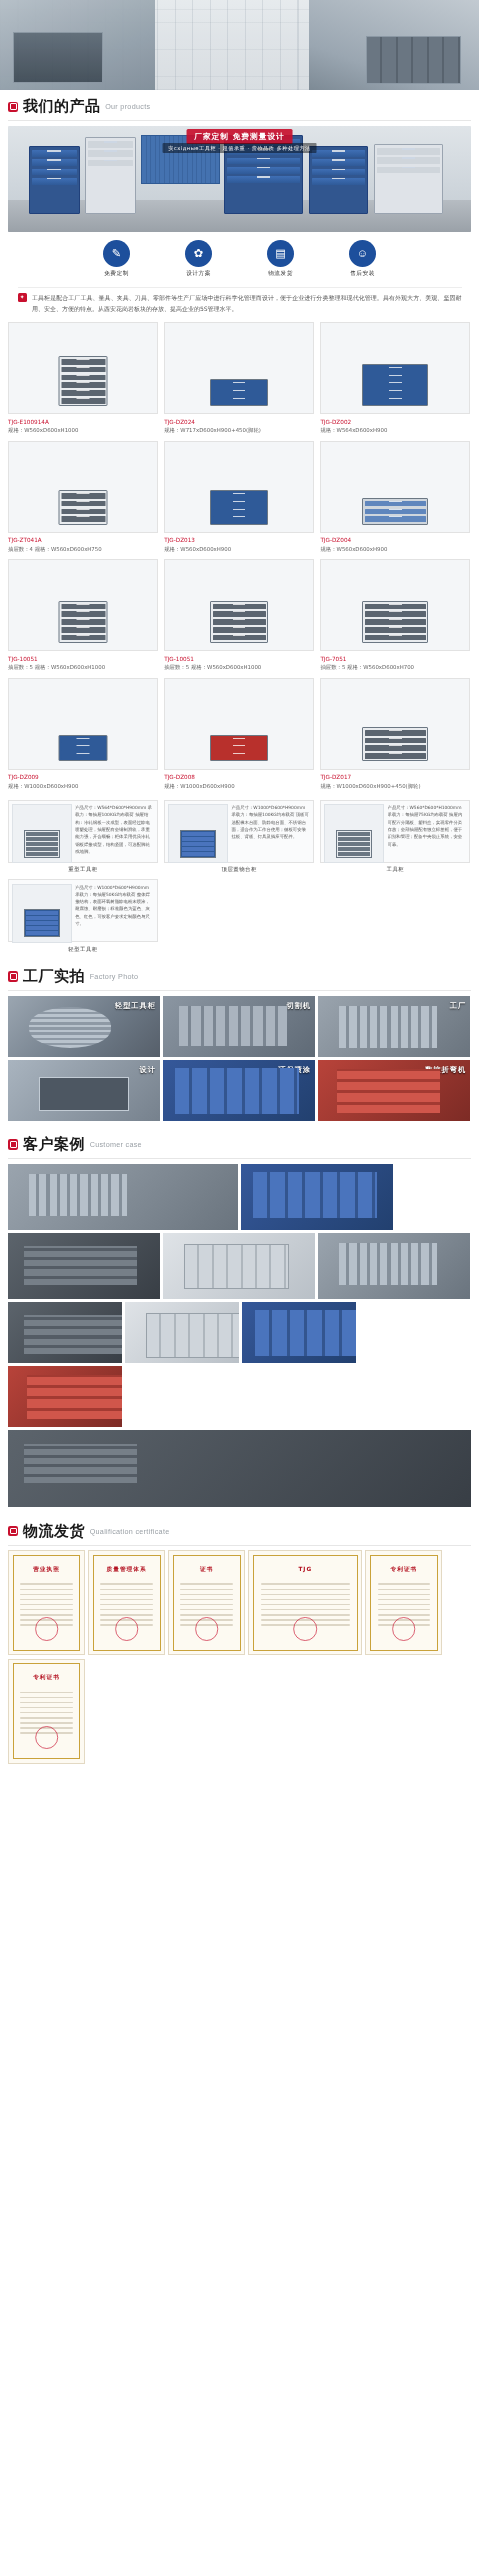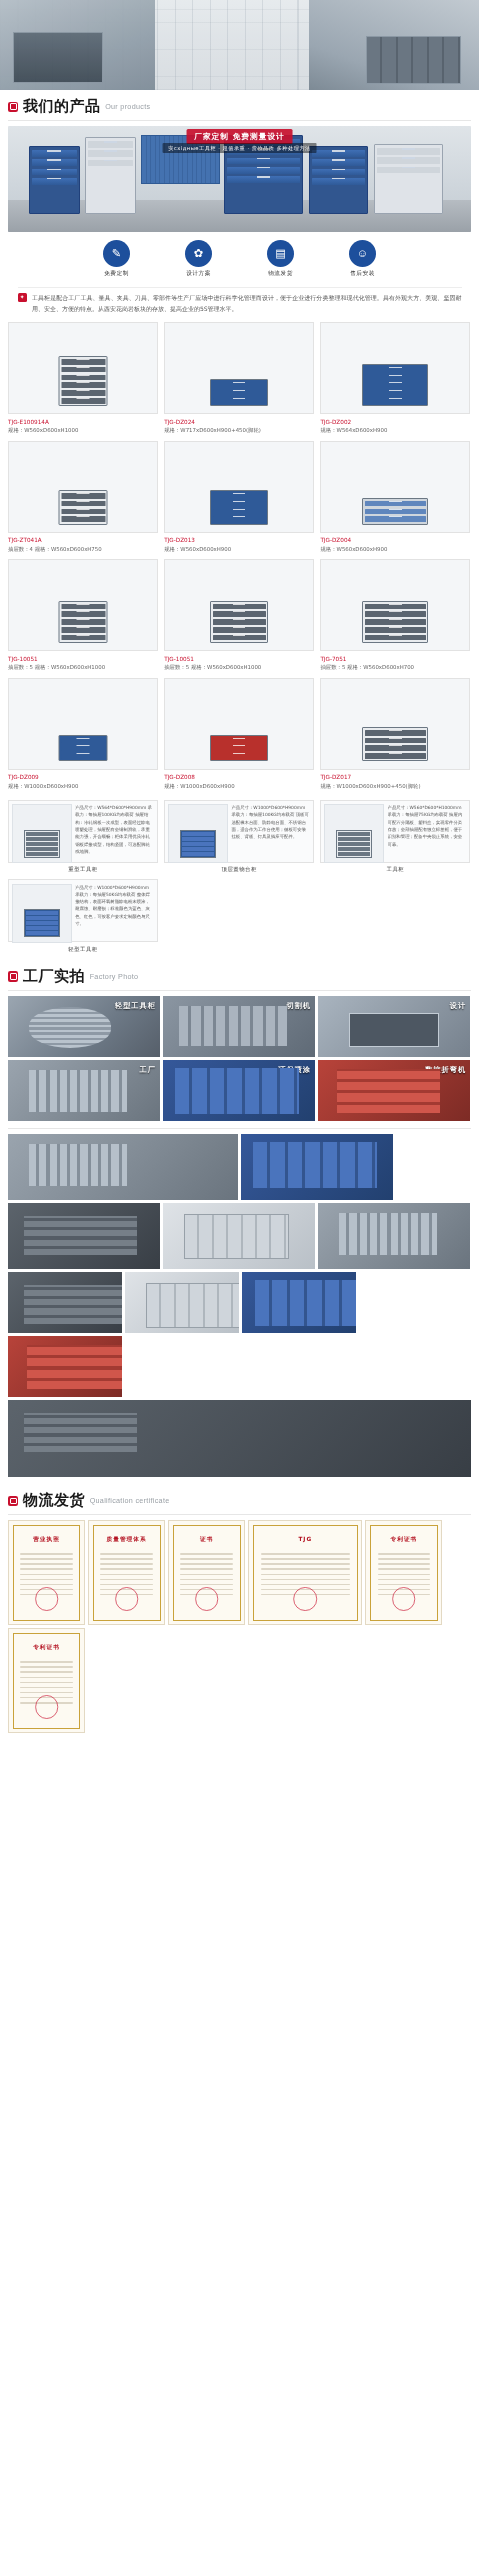--- a/index.html
+++ b/index.html
@@ -571,36 +571,43 @@
     <span class="en">Factory Photo</span>
   </div>
   <div class="sec-rule"></div>
   <div class="photos" id="factory-grid">
       <div class="ph c3 f-coil">
         <div class="cap">轻型工具柜</div>
       </div>
       <div class="ph c3 f-mach">
         <div class="cap">切割机</div>
       </div>
+      <div class="ph c3 f-gray">
+        <div class="cap">工厂</div>
+      </div>
       <div class="ph c3 f-desk">
         <div class="cap">设计</div>
       </div>
-      <div class="ph c3 f-gray">
-        <div class="cap">工厂</div>
-      </div>
       <div class="ph c3 f-blue">
         <div class="cap">环保喷涂</div>
       </div>
       <div class="ph c3 f-red">
         <div class="cap">数控折弯机</div>
       </div>
     </div>
 
   <div class="spacer"></div>
 
+  <div class="sec-head">
+    <span class="dot">
+        <i></i>
+      </span>
+    <span class="cn">客户案例</span>
+    <span class="en">Customer case</span>
+  </div>
   <div class="sec-rule"></div>
   <div class="photos" id="case-grid">
       <div class="ph half f-gray"></div>
       <div class="ph third f-blue"></div>
       <div class="ph third f-dark"></div>
       <div class="ph third f-wh"></div>
       <div class="ph third f-gray"></div>
       <div class="ph q f-dark"></div>
       <div class="ph q f-wh"></div>
       <div class="ph q f-blue"></div>

